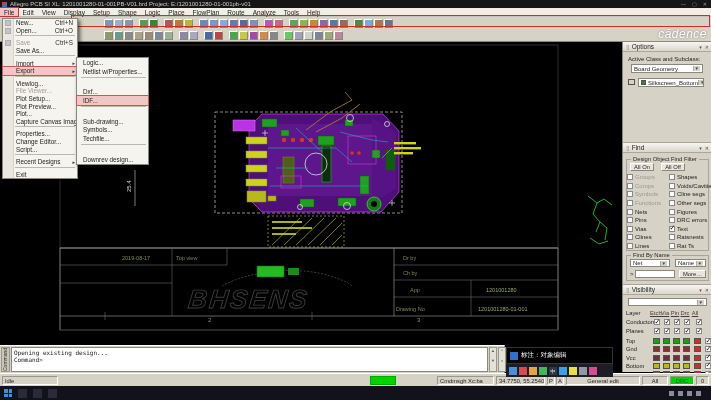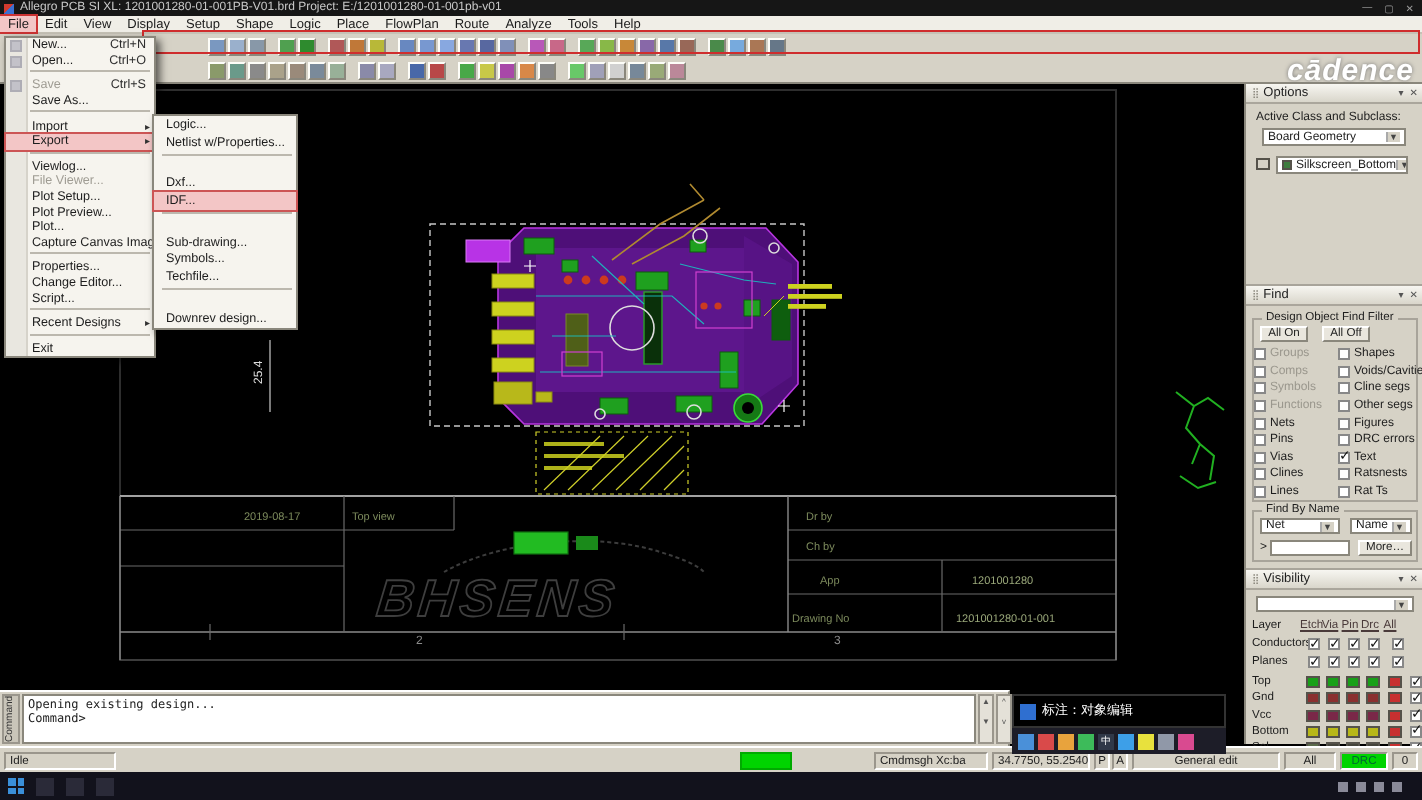--- a/index.html
+++ b/index.html
@@ -13,21 +13,21 @@
   
   .menubar{left:0;top:8px;width:711px;height:9px;background:#f0eee7;border-bottom:1px solid #c6c2b6;display:flex;align-items:center;font-size:6.5px;color:#1a1a1a;box-sizing:border-box;}
   .mb-item{padding:0 4px;height:8px;display:flex;align-items:center;}
   .mb-item.active{background:#f3c6c6;outline:1px solid #cc3333;}
   .hlrect{left:71px;top:15px;width:637px;height:10px;border:1px solid #cf2d2d;z-index:6;pointer-events:none;}
   
   .toolbar{left:0;top:17px;width:711px;height:25px;background:#d6d2c6;border-bottom:1px solid #8a877c;box-sizing:border-box;}
   .trow{position:absolute;display:flex;align-items:center;}
   .ti{width:9px;height:9px;border:1px solid #8a877c;border-top-color:#fdfdf8;border-left-color:#fdfdf8;margin-right:1px;box-sizing:border-box;}
   .ti.g{margin-left:5px;}
-  .brand{position:absolute;right:4px;top:10px;font-size:15px;font-weight:bold;color:#fff;letter-spacing:.5px;text-shadow:0 0 2px #777;font-style:italic;text-align:right;}
+  .brand{position:absolute;right:4px;top:10px;font-size:12px;font-weight:normal;color:#fff;letter-spacing:.5px;text-shadow:0 0 2px #777;font-style:italic;text-align:right;}
   
   .menu{position:absolute;background:#f6f4ee;border:1px solid #8a877c;box-shadow:2px 2px 4px rgba(0,0,0,.6);z-index:50;}
   .menu .strip{position:absolute;left:0;top:0;bottom:0;width:10px;background:#e9e7e0;border-right:1px solid #d6d3ca;}
   .mi{height:7.6px;display:flex;align-items:center;font-size:6.3px;color:#1d1d1d;padding:0 4px 0 13px;position:relative;white-space:nowrap;}
   .menu.sub .mi{padding-left:6px;height:8.8px;}
   .mi .ic{position:absolute;left:1px;top:1px;width:8px;height:6px;font-size:5px;text-align:center;}
   .mi .sc{margin-left:auto;padding-left:10px;color:#2d2d2d;}
   .mi .sub-arr{position:absolute;right:2px;font-size:5px;color:#333;}
   .mi.dis{color:#9f9c93;}
   .mi.hl{background:#f3c6c6;outline:1px solid #cc5555;}

